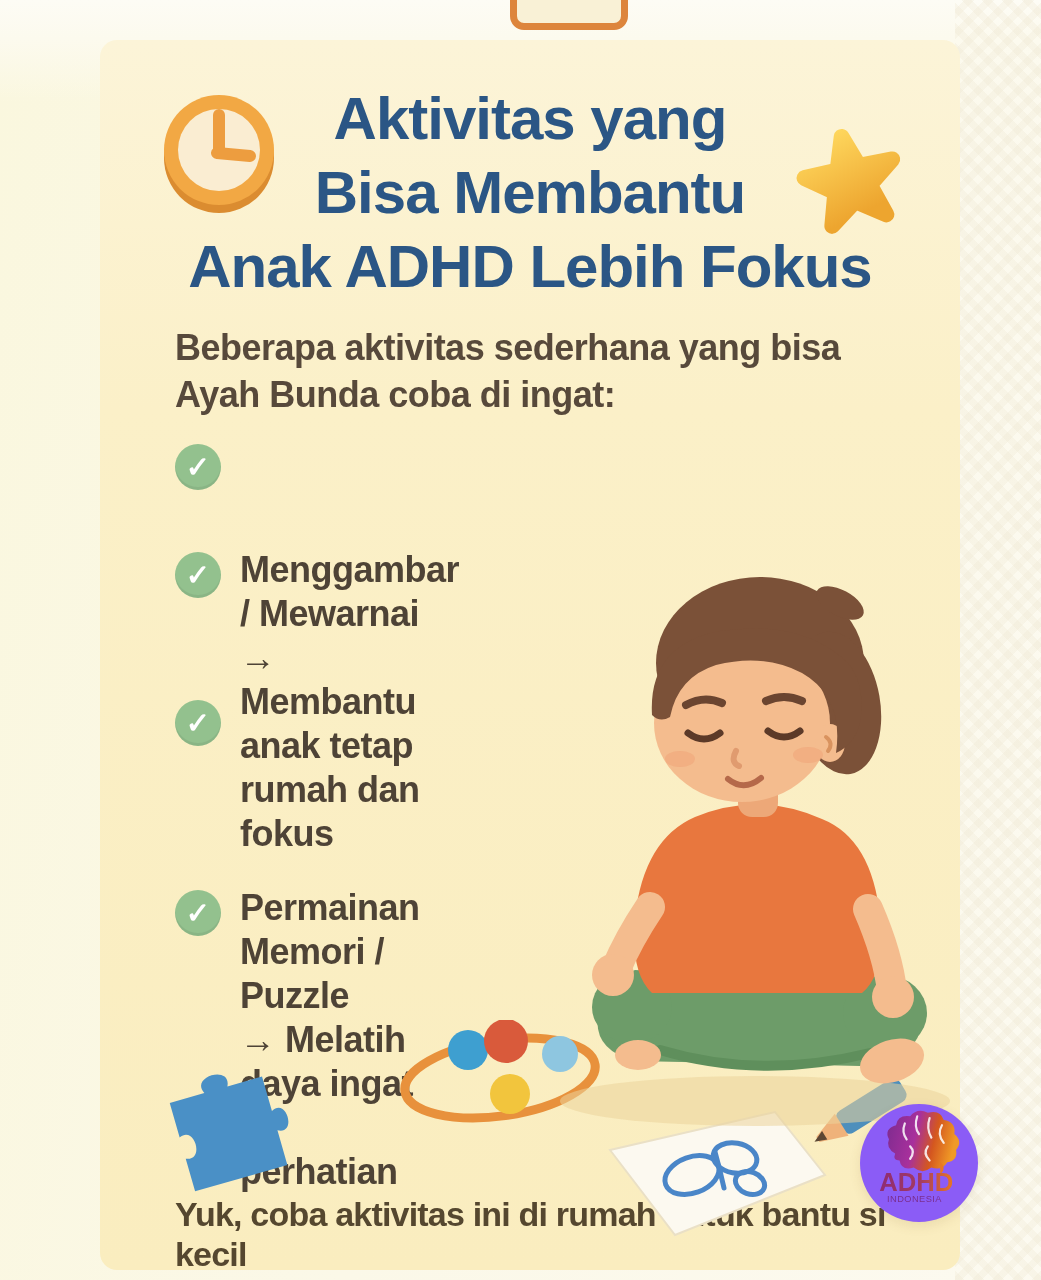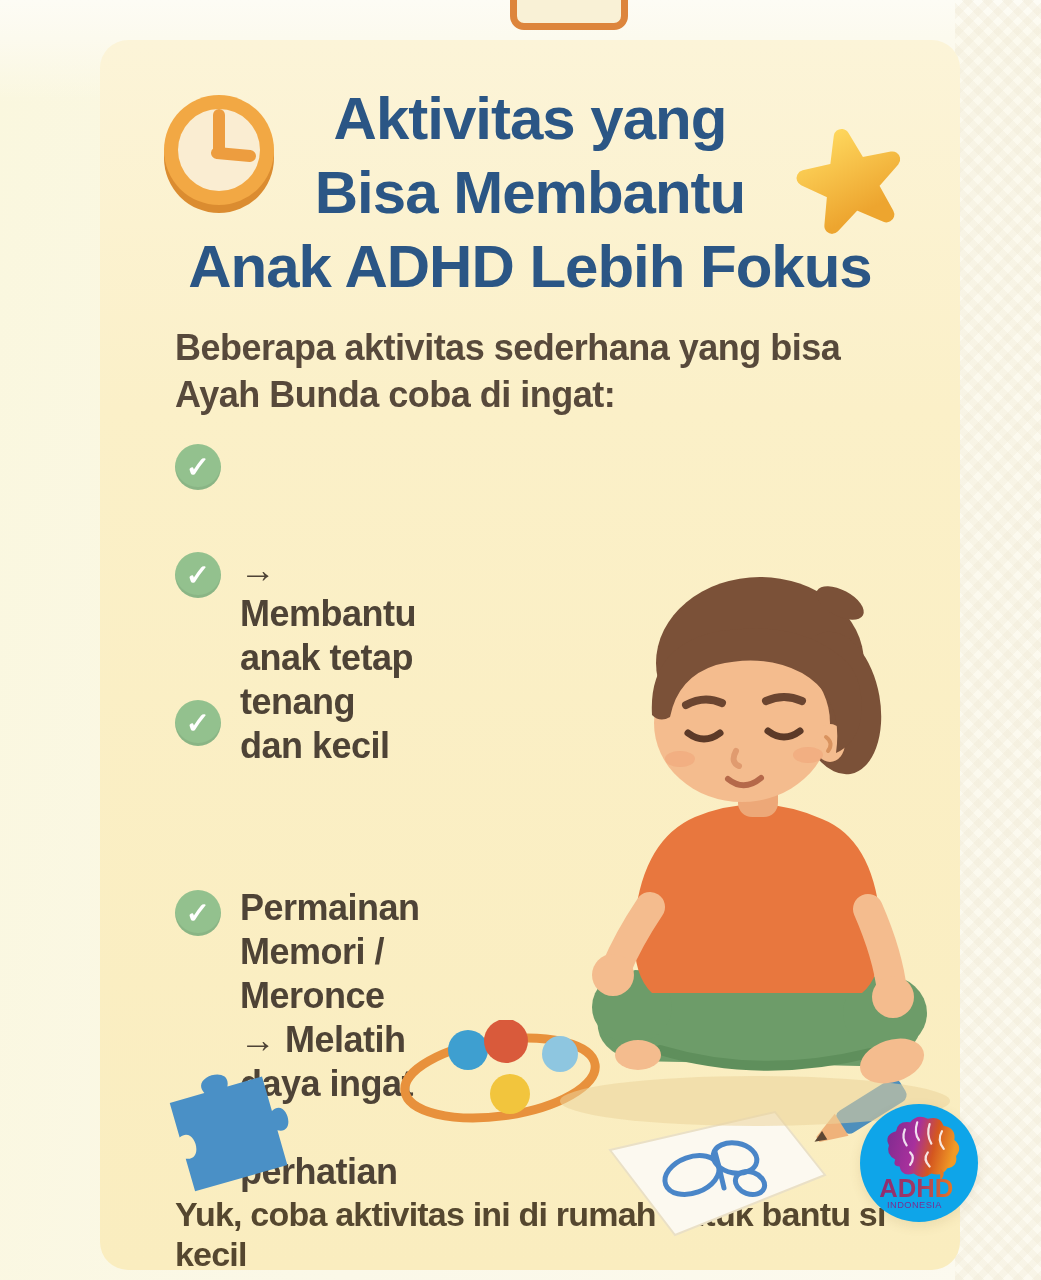--- a/index.html
+++ b/index.html
@@ -16,21 +16,21 @@
       repeating-linear-gradient(45deg, rgba(236,228,205,.25) 0 7px, rgba(236,228,205,0) 7px 14px),
       repeating-linear-gradient(-45deg, rgba(236,228,205,.25) 0 7px, rgba(236,228,205,0) 7px 14px);
     pointer-events:none;
   }
   .clip-tab{
     position:absolute;left:510px;top:-14px;width:104px;height:30px;
     background:#F9F1D6;border:7px solid #DD853C;border-radius:14px;z-index:0;
   }
   .card{
     position:absolute;left:100px;top:40px;width:860px;height:1230px;
-    border-radius:28px;z-index:1;
+    border-radius:17px;z-index:1;
     background:linear-gradient(180deg,#FCF4D8 0%,#FBF0C8 30%,#FAEDBF 100%);
   }
   .title-line{position:absolute;left:30px;width:800px;text-align:center;
     color:#2B5685;font-weight:700;font-size:60px;letter-spacing:-1px;white-space:nowrap;}
   .title-1{top:44px;}
   .title-2{top:118px;}
   .title-3{top:192px;left:0;width:860px;}
   .clock{position:absolute;left:56px;top:50px;width:126px;height:126px;}
   .star{position:absolute;left:692px;top:82px;width:118px;height:118px;}
   .subtitle{
@@ -52,22 +52,22 @@
   }
   .footer-note{
     position:absolute;left:75px;top:1154px;
     color:#55472F;font-size:34px;font-weight:600;letter-spacing:-0.8px;
     line-height:40px;white-space:pre-line;
   }
   .boy-illustration{position:absolute;left:540px;top:545px;width:440px;height:590px;z-index:2;}
   .deco{position:absolute;left:100px;top:1020px;width:860px;height:230px;z-index:2;pointer-events:none;}
   .logo-circle{
     position:absolute;left:860px;top:1104px;width:118px;height:118px;border-radius:50%;
-    background:#0ea5e9;z-index:3;box-shadow:0 4px 12px rgba(120,90,30,0.12);
-    display:flex;align-items:center;justify-content:center;
+    background:#8b5cf6;z-index:3;box-shadow:0 4px 12px rgba(120,90,30,0.12);
+    display:flex;align-items:flex-start;justify-content:center;
   }
   .logo-circle svg{width:106px;height:106px;}
 </style>
 </head>
 <body>
 
 <div class="clip-tab"></div>
 
 <div class="card">
 
@@ -100,36 +100,37 @@
 
   <div class="item i1">
     <span class="item-check">✓</span>
     <div class="item-text">
     </div>
   </div>
 
   <div class="item i2">
     <span class="item-check">✓</span>
     <div class="item-text">
+      <div class="item-title">Menggambar / Mewarnai</div>
       <div class="item-benefit">→ Membantu anak tetap
-tenang dan kecil</div>
+rumah dan fokus</div>
     </div>
   </div>
 
   <div class="item i3">
     <span class="item-check">✓</span>
     <div class="item-text">
     </div>
   </div>
 
   <div class="item i4">
     <span class="item-check">✓</span>
     <div class="item-text">
       <div class="item-title">Permainan Memori /
-Meronce</div>
+Puzzle</div>
       <div class="item-benefit">→ Melatih daya ingat
 &amp; perhatian</div>
     </div>
   </div>
 
   <div class="footer-note">Yuk, coba aktivitas ini di rumah untuk bantu si kecil
 lebih fokus!</div>
 </div>
 
 <svg class="deco" viewBox="0 0 860 230">

